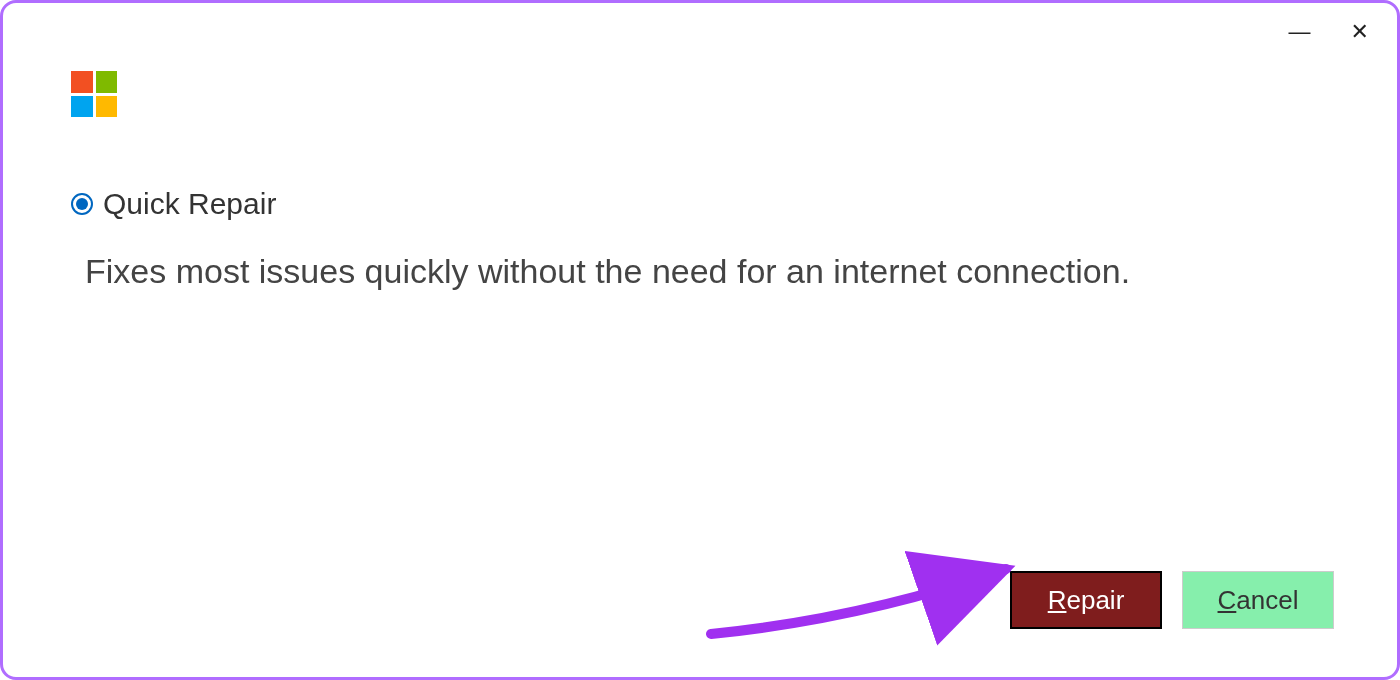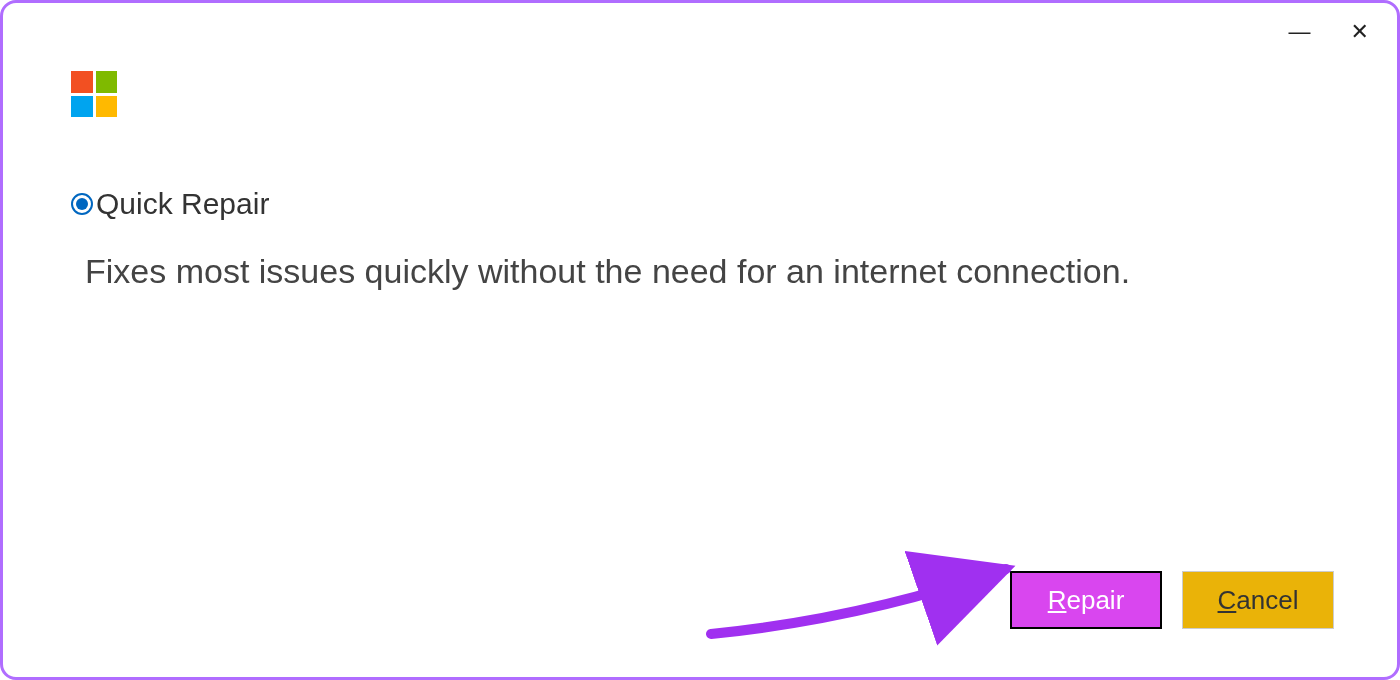--- a/index.html
+++ b/index.html
@@ -80,21 +80,21 @@
     color: #333;
     font-weight: 400;
     margin-bottom: 50px;
   }
   .option {
     margin-bottom: 40px;
   }
   .option-head {
     display: flex;
     align-items: center;
-    gap: 3px;
+    gap: 10px;
     margin-bottom: 24px;
   }
   .radio {
     width: 22px;
     height: 22px;
     border-radius: 50%;
     border: 2px solid #888;
     display: inline-block;
     position: relative;
     flex-shrink: 0;
@@ -133,26 +133,26 @@
     width: 152px;
     height: 58px;
     font-size: 26px;
     font-family: inherit;
     cursor: pointer;
     display: flex;
     align-items: center;
     justify-content: center;
   }
   .btn.primary {
-    background: #d946ef;
+    background: #7f1d1d;
     color: #fff;
     border: 2px solid #000;
   }
   .btn.secondary {
-    background: #eab308;
+    background: #86efac;
     color: #333;
     border: 1px solid #ccc;
   }
   .accel {
     text-decoration: underline;
   }
   .arrow {
     position: absolute;
     left: 690px;
     bottom: 20px;

